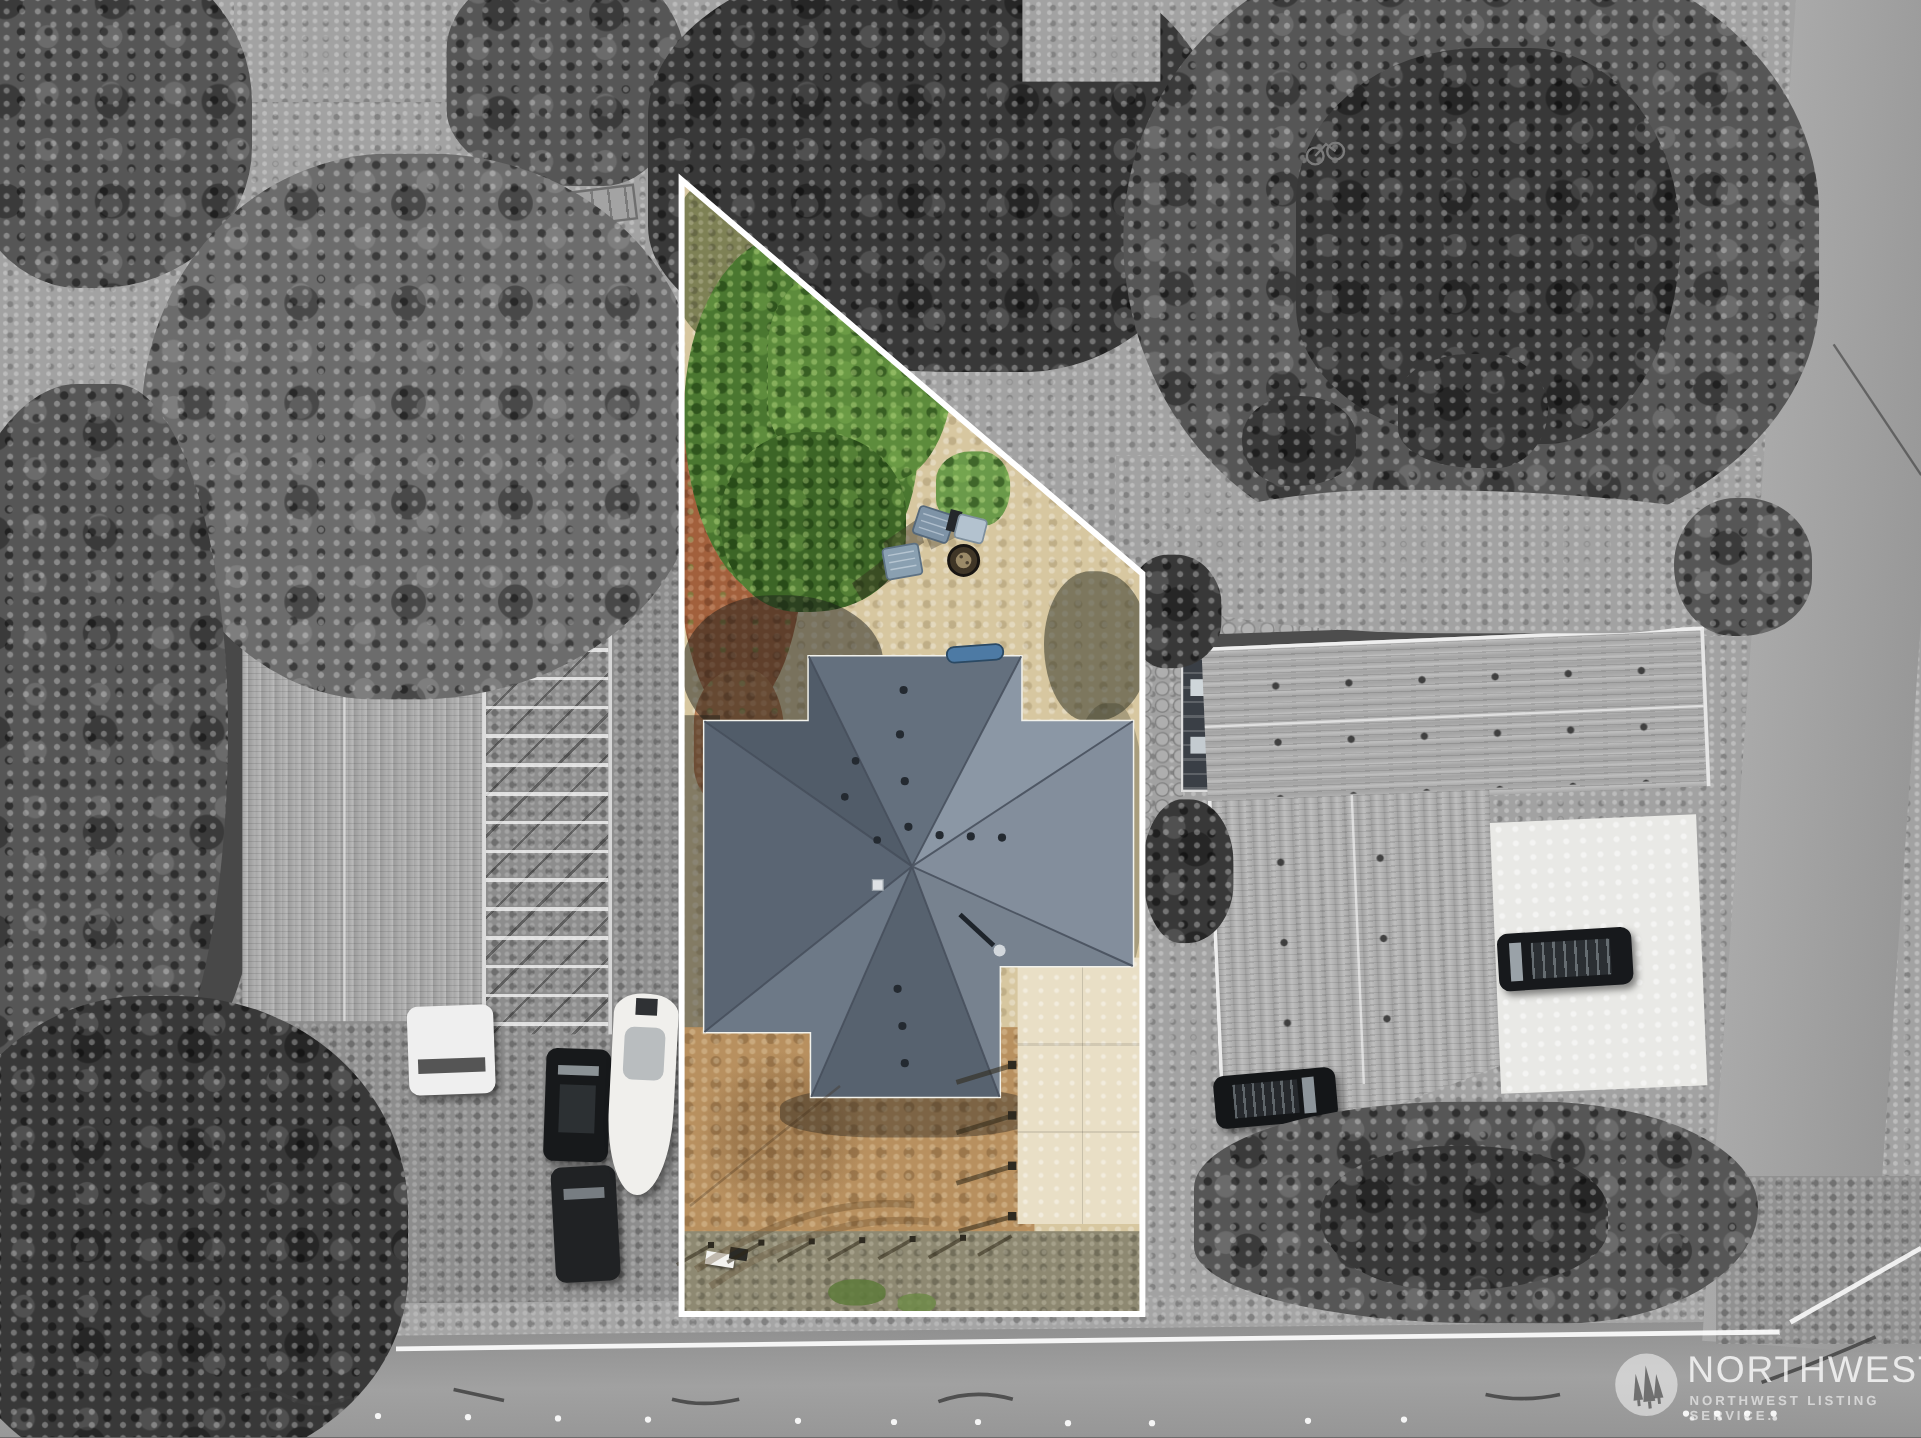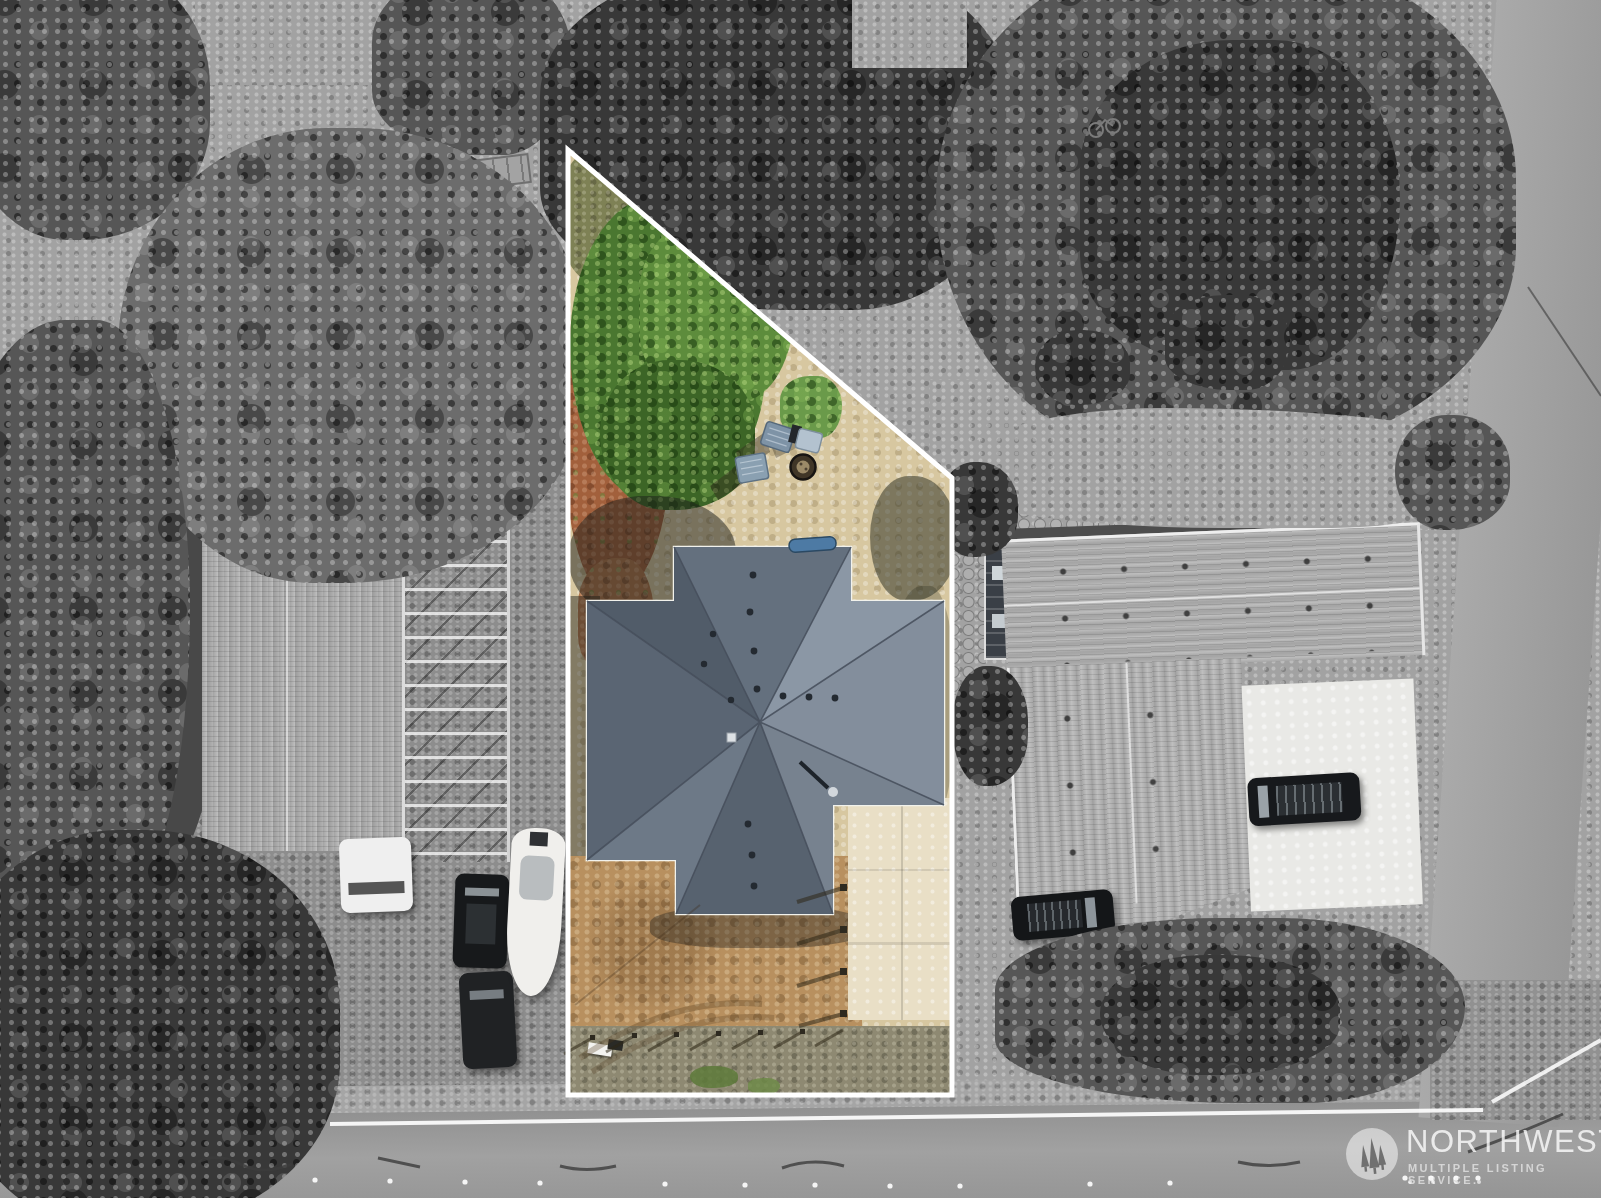--- a/index.html
+++ b/index.html
@@ -341,21 +341,21 @@
           <polygon points="14,38 18,16 22,38"></polygon>
             <rect x="17" y="38" width="2.4" height="5"></rect>
           <polygon points="22,40 27,10 32,40"></polygon>
             <rect x="25.8" y="40" width="2.6" height="6"></rect>
           <polygon points="31,38 35,18 39,38"></polygon>
             <rect x="34" y="38" width="2.4" height="5"></rect>
         </g>
       </svg>
     </div>
     <div class="wm-brand">NORTHWEST</div>
-    <div class="wm-tagline">MULTIPLE LISTING SERVICE.</div>
+    <div class="wm-tagline">NORTHWEST LISTING SERVICE.</div>
     <div class="wm-dots">
       <span></span>
         <span></span>
         <span></span>
         <span></span>
     </div>
   </div>
 </div>
 
 </body></html>

